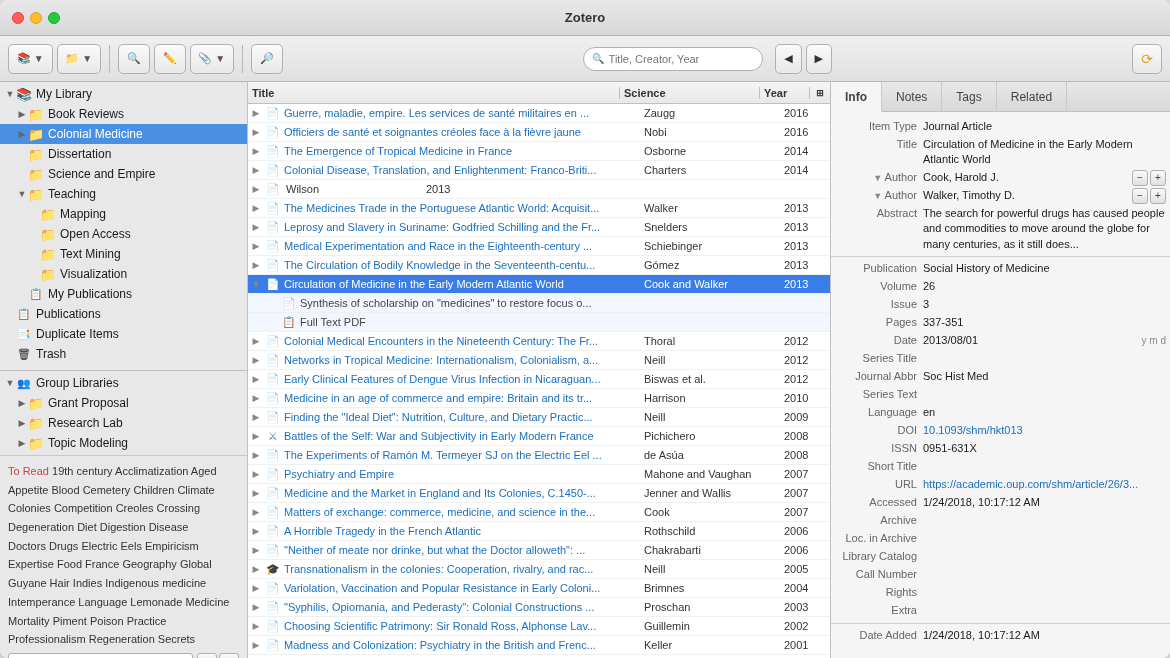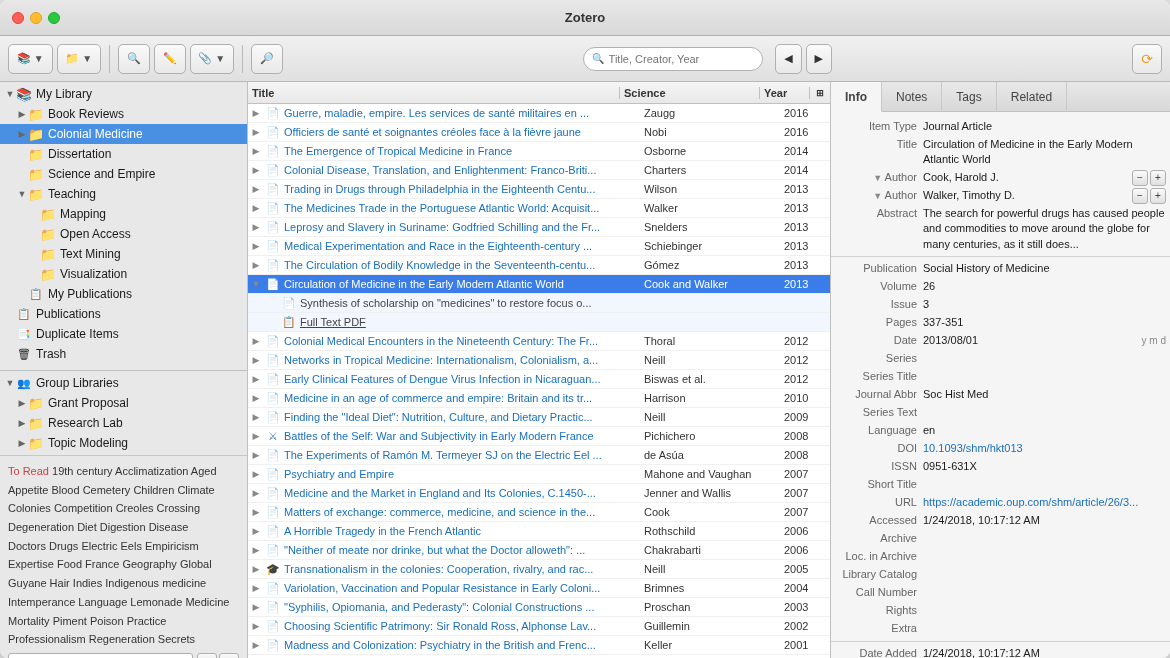--- a/index.html
+++ b/index.html
@@ -518,21 +518,20 @@
           <div class="row-arrow">▶</div>
           <div class="row-icon" style="color:#4a80c8;">📄</div>
           <div class="cell-title">Colonial Disease, Translation, and Enlightenment: Franco-Briti...</div>
           <div class="cell-creator">Charters</div>
           <div class="cell-year">2014</div>
         </div>
 
         <div class="table-row">
           <div class="row-arrow">▶</div>
           <div class="row-icon" style="color:#4a80c8;">📄</div>
-          <div class="cell-title">Trading in Drugs through Philadelphia in the Eighteenth Centu...</div>
           <div class="cell-creator">Wilson</div>
           <div class="cell-year">2013</div>
         </div>
 
         <div class="table-row">
           <div class="row-arrow">▶</div>
           <div class="row-icon" style="color:#4a80c8;">📄</div>
           <div class="cell-title">The Medicines Trade in the Portuguese Atlantic World: Acquisit...</div>
           <div class="cell-creator">Walker</div>
           <div class="cell-year">2013</div>
@@ -576,21 +575,21 @@
           <div class="row-icon" style="color:#888;">📄</div>
           <div class="cell-title" style="color:#444;">Synthesis of scholarship on "medicines" to restore focus o...</div>
           <div class="cell-creator"></div>
           <div class="cell-year"></div>
         </div>
 
         <div class="table-row sub-row" style="background:#f2f6ff;">
           <div class="row-arrow"></div>
           <div style="width:16px;"></div>
           <div class="row-icon" style="color:#cc3333;">📋</div>
-          <div class="cell-title" style="color:#444;text-decoration:underline;">Full Text PDF</div>
+          <div class="cell-title" style="color:#444;">Full Text PDF</div>
           <div class="cell-creator"></div>
           <div class="cell-year"></div>
         </div>
 
         <div class="table-row">
           <div class="row-arrow">▶</div>
           <div class="row-icon" style="color:#4a80c8;">📄</div>
           <div class="cell-title">Colonial Medical Encounters in the Nineteenth Century: The Fr...</div>
           <div class="cell-creator">Thoral</div>
           <div class="cell-year">2012</div>
@@ -805,24 +804,20 @@
         </div>
 
         <div class="info-row">
           <div class="info-label">Date</div>
           <div class="info-value" style="display:flex; gap:4px; align-items:center;">
             <span>2013/08/01</span>
             <span style="color:#888; font-size:10px; margin-left:auto;">y m d</span>
           </div>
         </div>
 
-        <div class="info-row">
-          <div class="info-label">Series</div>
-          <div class="info-value"></div>
-        </div>
 
         <div class="info-row">
           <div class="info-label">Series Title</div>
           <div class="info-value"></div>
         </div>
 
         <div class="info-row">
           <div class="info-label">Journal Abbr</div>
           <div class="info-value">Soc Hist Med</div>
         </div>

